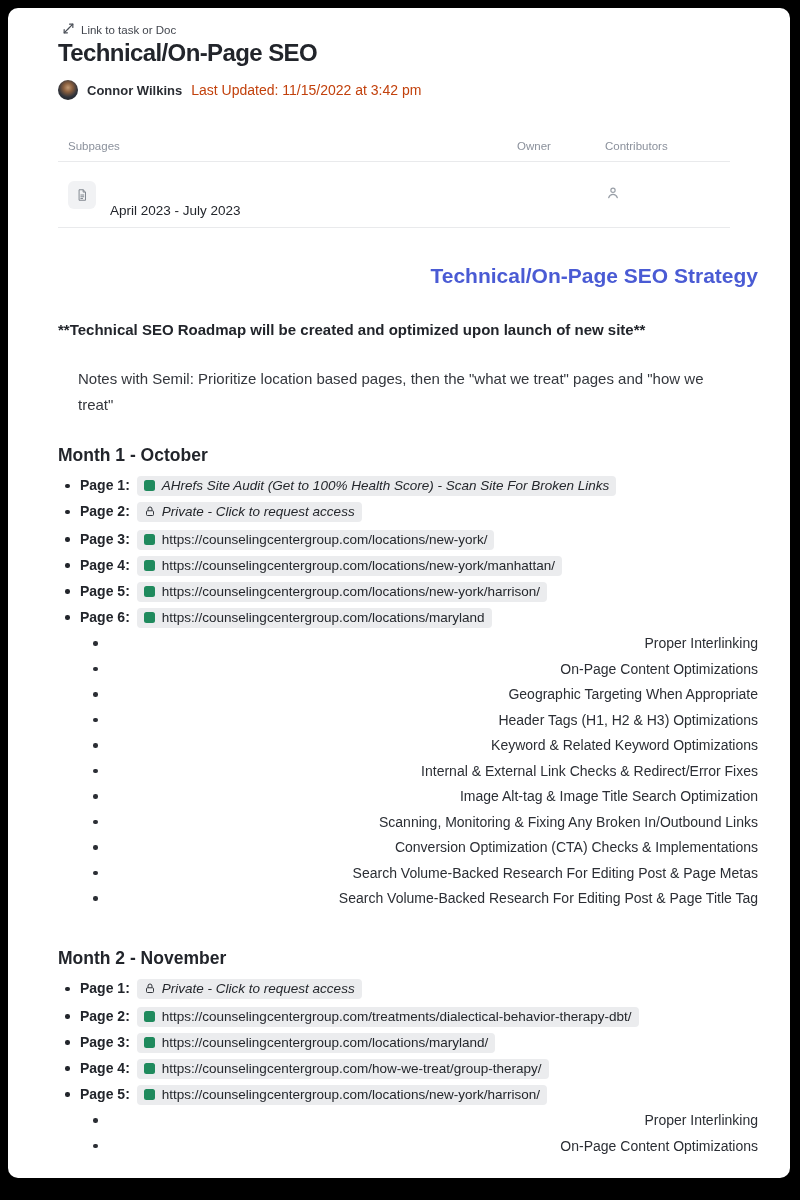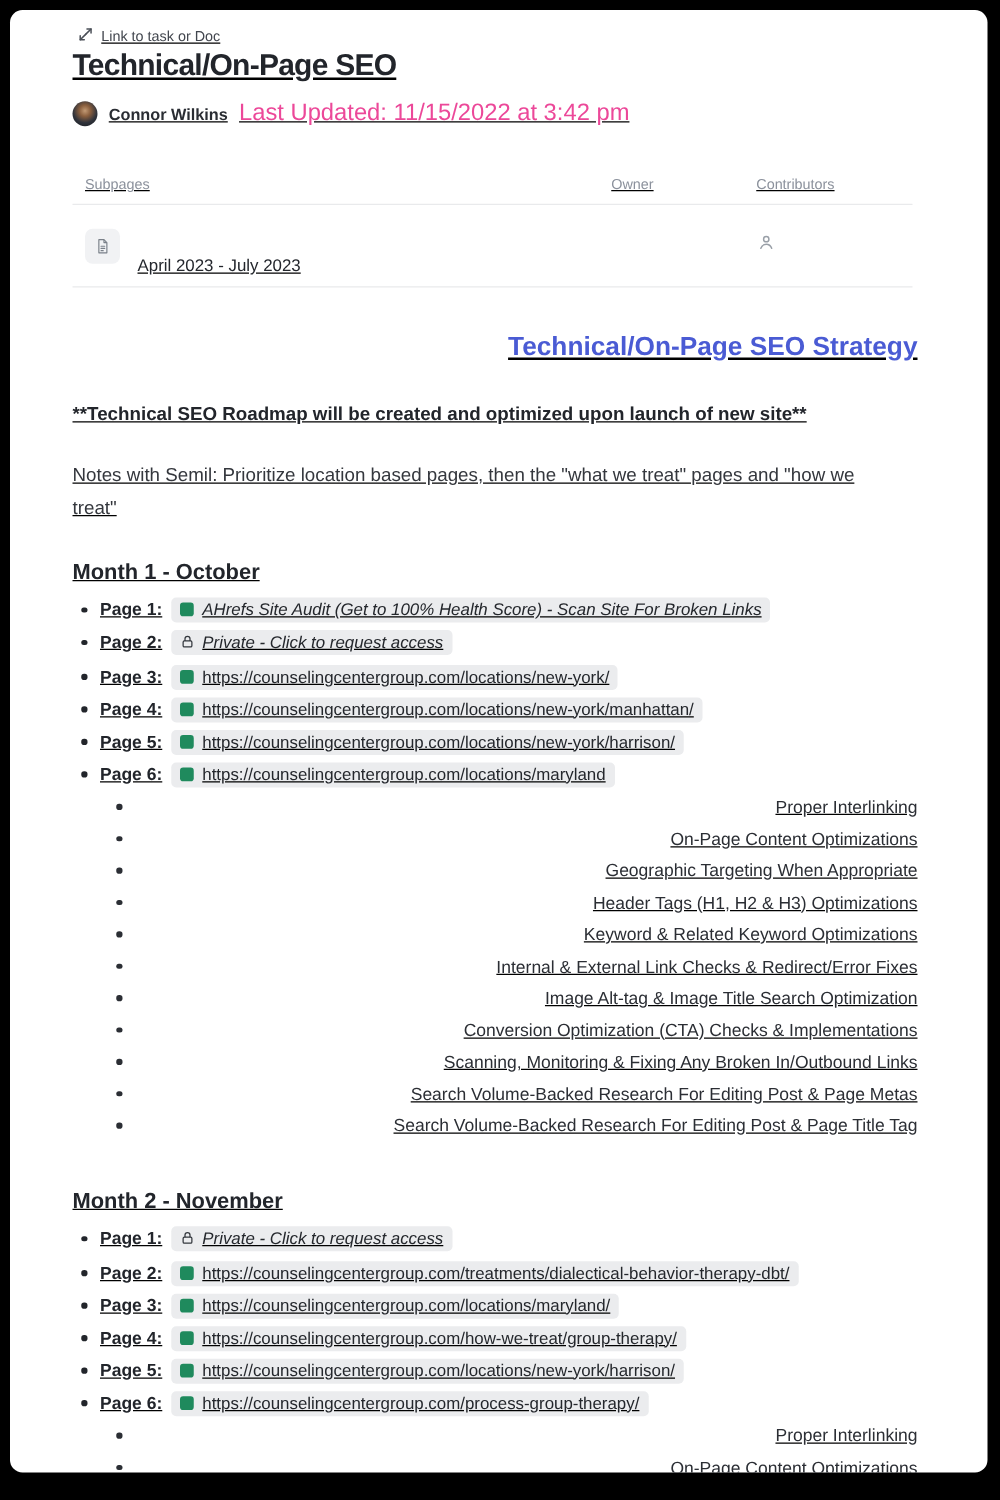--- a/index.html
+++ b/index.html
@@ -6,52 +6,52 @@
   html,body { width:800px; height:1200px; }
   body {
     background:#000;
     font-family:"Liberation Sans","DejaVu Sans",sans-serif;
     position:relative;
   }
   .page {
     position:absolute; top:8px; left:8px; right:10px; bottom:22px;
     background:#ffffff; border-radius:10px; overflow:hidden;
   }
-  .content { padding:13px 56px 0 50px;text-decoration:underline; }
+  .content { padding:13px 32px 0 50px; }
 
   
   .link-row { display:flex; align-items:center; gap:6px; margin-left:4px; cursor:pointer; }
   .link-row .lbl { font-size:11.5px; color:#42464e; }
 
   
   .doc-title { font-size:24px; font-weight:700; color:#22252b; letter-spacing:-0.6px; }
   .author-row { margin-top:13px; display:flex; align-items:center; gap:9px; }
   .avatar-s { width:20px; height:20px; border-radius:50%;
     background:radial-gradient(circle at 50% 38%, #c29a74 0%, #8a5f3e 28%, #30333b 60%, #15171c 100%); }
   .author-name { font-size:13px; font-weight:700; color:#2a2d33; }
-  .updated { font-size:19px; color:#ec4899; }
+  .updated { font-size:14px; color:#c2410c; }
 
   
   .sp-table { margin-top:30px; width:672px; }
   .sp-head { display:flex; align-items:center; padding:10px 10px 9px; border-bottom:1px solid #e9eaec;
-    font-size:11.5px; color:#8b919c;gap:28px; }
+    font-size:11.5px; color:#8b919c; }
   .sp-row  { display:flex; align-items:center; padding:9px 10px; border-bottom:1px solid #e9eaec; cursor:pointer; }
   .col-name { flex:1; display:flex; align-items:center; }
   .col-owner { width:88px; }
   .col-contrib { width:115px; }
   .doc-ico-box { width:28px; height:28px; border-radius:6px; background:#f1f2f4;
     display:flex; align-items:center; justify-content:center; }
   .sp-title { margin-left:14px; font-size:13.5px; color:#23262c;margin-top:32px; }
   .avatar-owner { width:22px; height:22px; border-radius:50%;
     background:radial-gradient(circle at 50% 42%, #e6d0b2 0%, #c7a67e 30%, #4a4038 58%, #14161a 100%); }
 
   
   .strategy-h { margin-top:36px; font-size:21px; font-weight:700; color:#4a5bd4;text-align:right; }
   .roadmap { margin-top:33px; font-size:15px; font-weight:700; color:#22252b; }
-  .notes { margin-top:28px; font-size:15px; color:#34373d; line-height:26px; max-width:645px; }
+  .notes { margin-top:28px; font-size:15px; color:#34373d; line-height:26px; max-width:645px;margin-left:20px; }
   .month-h { margin-top:27px; font-size:17.5px; font-weight:700; color:#22252b; }
   .month2-gap { margin-top:40px; }
 
   ul { list-style:none; }
   ul.pages { margin-top:9px; }
   li.page-row { position:relative; padding-left:22px; margin:5px 0; line-height:21px; font-size:14px; color:#22252b; }
   li.page-row::before { content:""; position:absolute; left:7px; top:8.5px; width:4.5px; height:4.5px;
     border-radius:50%; background:#22252b; }
   .plabel { font-weight:700; margin-right:7px; }
   .chip { background:#ebecee; border-radius:4px; padding:2px 7px 3px; font-size:13.5px; color:#24272c;
@@ -169,23 +169,23 @@
         <li>Geographic Targeting When Appropriate</li>
 
         <li>Header Tags (H1, H2 &amp; H3) Optimizations</li>
 
         <li>Keyword &amp; Related Keyword Optimizations</li>
 
         <li>Internal &amp; External Link Checks &amp; Redirect/Error Fixes</li>
 
         <li>Image Alt-tag &amp; Image Title Search Optimization</li>
 
+        <li>Scanning, Monitoring &amp; Fixing Any Broken In/Outbound Links</li>
+
         <li>Conversion Optimization (CTA) Checks &amp; Implementations</li>
-
-        <li>Scanning, Monitoring &amp; Fixing Any Broken In/Outbound Links</li>
 
         <li>Search Volume-Backed Research For Editing Post &amp; Page Metas</li>
 
         <li>Search Volume-Backed Research For Editing Post &amp; Page Title Tag</li>
       </ul>
 
     <h3 class="month-h month2-gap">Month 2 - November</h3>
     <ul class="pages">
 
         <li class="page-row">
@@ -204,23 +204,20 @@
         </li>
 
         <li class="page-row">
           <span class="plabel">Page 4:</span><span class="chip"><span class="green-sq"></span><span class="chip-text">https://counselingcentergroup.com/how-we-treat/group-therapy/</span></span>
         </li>
 
         <li class="page-row">
           <span class="plabel">Page 5:</span><span class="chip"><span class="green-sq"></span><span class="chip-text">https://counselingcentergroup.com/locations/new-york/harrison/</span></span>
         </li>
 
-        <li class="page-row">
-          <span class="plabel">Page 6:</span><span class="chip"><span class="green-sq"></span><span class="chip-text">https://counselingcentergroup.com/process-group-therapy/</span></span>
-        </li>
       </ul>
     <ul class="tasks">
 
         <li>Proper Interlinking</li>
 
         <li>On-Page Content Optimizations</li>
 
       </ul>
 
   </div>

